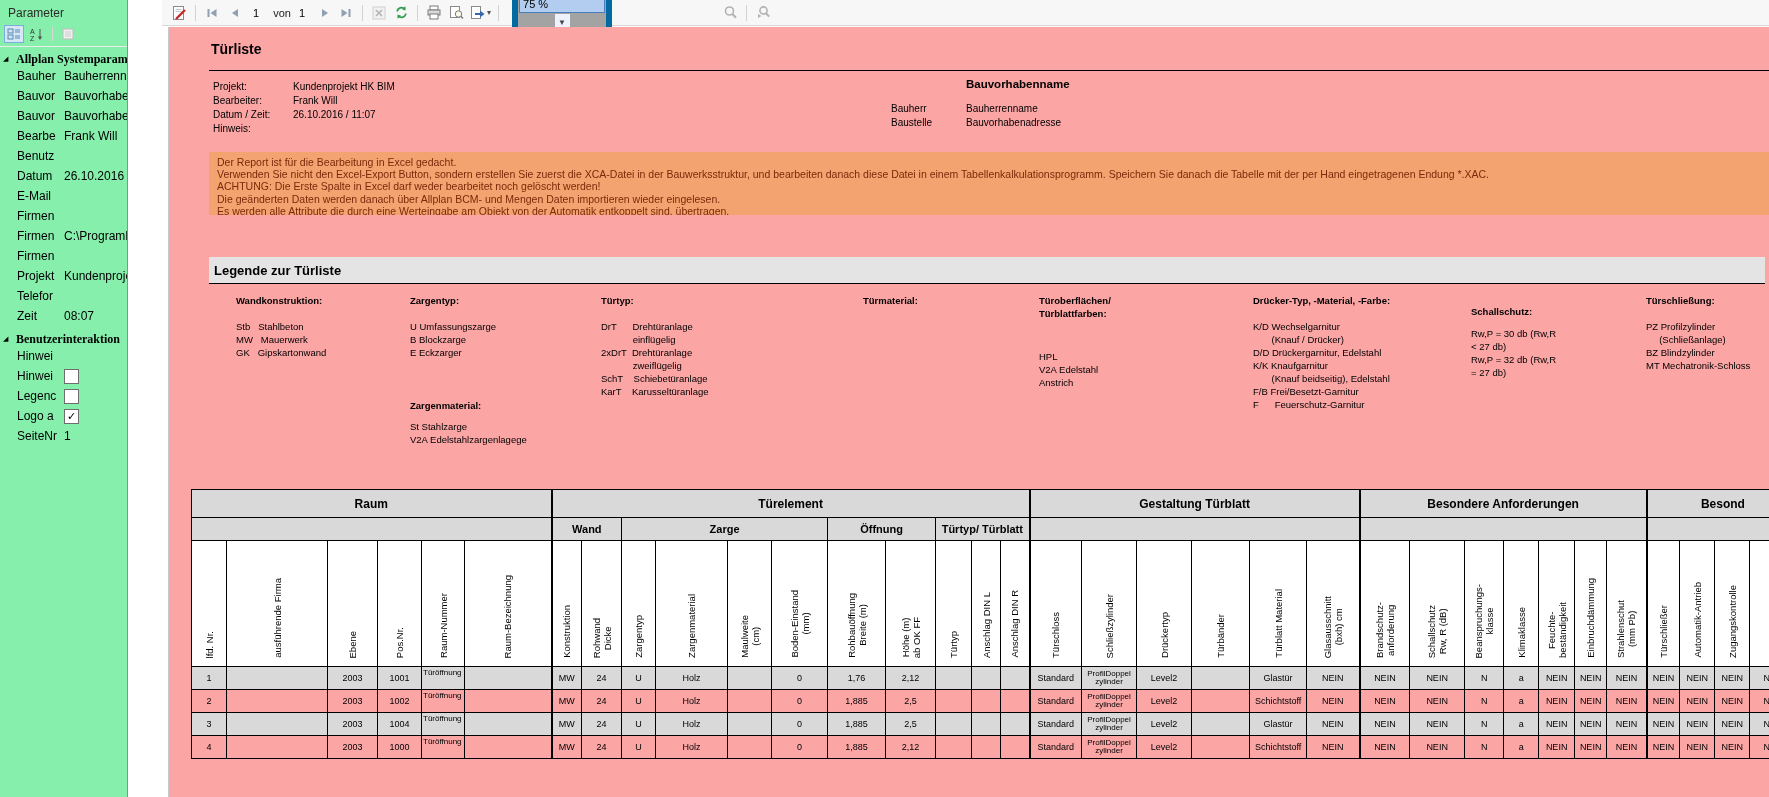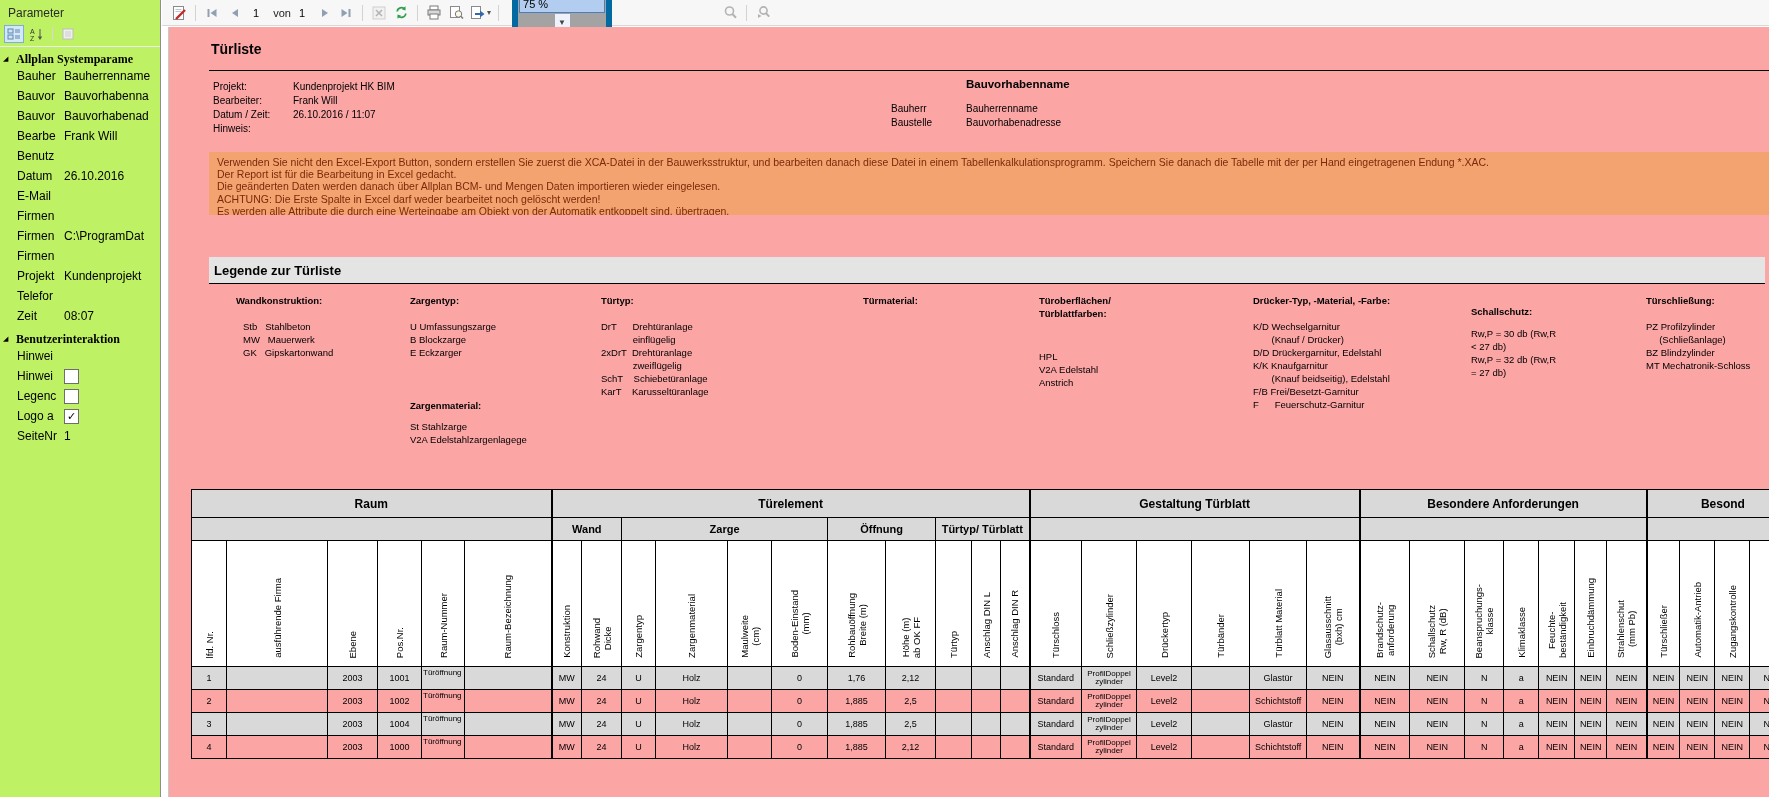--- a/index.html
+++ b/index.html
@@ -1,20 +1,20 @@
 <!DOCTYPE html>
 <html><head>
 <meta charset="utf-8">
 <style>
   html,body{margin:0;padding:0;background:#fff;}
   .app{position:relative;width:1769px;height:797px;background:#fff;overflow:hidden;
        font-family:"Liberation Sans","DejaVu Sans",sans-serif;color:#000;}
 
   
-  .sidebar{position:absolute;left:0;top:0;width:161px;height:797px;background:#bef264;
+  .sidebar{position:absolute;left:0;top:0;width:128px;height:797px;background:#86efac;
            border-right:1px solid #8e8e8e;box-sizing:border-box;}
   .sb-title{padding:6px 8px 3px;font-size:12px;color:#2b2b2b;}
   .sb-toolbar{display:flex;align-items:center;gap:3px;padding:2px 4px 3px;border-bottom:1px solid #ececec;}
   .sb-btn{width:20px;height:18px;display:flex;align-items:center;justify-content:center;box-sizing:border-box;}
   .sb-btn.sel{background:#d6e7f8;border:1px solid #79aede;}
   .sb-sep{width:1px;height:14px;background:#d8d8d8;margin:0 2px;}
   .tree{font-size:12px;padding-top:2px;}
   .t-group{display:flex;align-items:center;height:20px;font-weight:bold;}
   .tri{width:13px;padding-left:3px;font-size:7px;flex:none;}
   .t-glabel{white-space:nowrap;overflow:hidden;font-family:Liberation Serif, serif;}
@@ -324,32 +324,32 @@
               <span class="proj-value">Bauherrenname</span>
             </div>
             <div class="proj-row">
               <span class="proj-label">Baustelle</span>
               <span class="proj-value">Bauvorhabenadresse</span>
             </div>
           </div>
       </div>
 
       <div class="warn" id="warn" style="background: rgb(243, 163, 111); color: rgb(122, 42, 10);">
+          <div>Der Report ist für die Bearbeitung in Excel gedacht.</div>
           <div>Verwenden Sie nicht den Excel-Export Button, sondern erstellen Sie zuerst die XCA-Datei in der Bauwerksstruktur, und bearbeiten danach diese Datei in einem Tabellenkalkulationsprogramm. Speichern Sie danach die Tabelle mit der per Hand eingetragenen Endung *.XAC.</div>
-          <div>Der Report ist für die Bearbeitung in Excel gedacht.</div>
+          <div>ACHTUNG: Die Erste Spalte in Excel darf weder bearbeitet noch gelöscht werden!</div>
           <div>Die geänderten Daten werden danach über Allplan BCM- und Mengen Daten importieren wieder eingelesen.</div>
-          <div>ACHTUNG: Die Erste Spalte in Excel darf weder bearbeitet noch gelöscht werden!</div>
           <div>Es werden alle Attribute die durch eine Werteingabe am Objekt von der Automatik entkoppelt sind, übertragen.</div>
         </div>
 
       <div class="legend-band">
         <span class="legend-title">Legende zur Türliste</span>
       </div>
       <div id="legendcols">
-          <div class="legend-col" style="left: 67px; top: 267px;"><div class="lg-h">Wandkonstruktion:</div><div class="lg-items" style="margin-top: 13px; margin-left: 7px;"><div>Stb   Stahlbeton</div><div>MW   Mauerwerk</div><div>GK   Gipskartonwand</div></div></div>
+          <div class="legend-col" style="left: 67px; top: 267px;"><div class="lg-h">Wandkonstruktion:</div><div class="lg-items" style="margin-top: 13px;"><div>Stb   Stahlbeton</div><div>MW   Mauerwerk</div><div>GK   Gipskartonwand</div></div></div>
           <div class="legend-col" style="left: 241px; top: 267px;"><div class="lg-h">Zargentyp:</div><div class="lg-items" style="margin-top: 13px;"><div>U Umfassungszarge</div><div>B Blockzarge</div><div>E Eckzarger</div></div></div>
           <div class="legend-col" style="left: 241px; top: 372px;"><div class="lg-h">Zargenmaterial:</div><div class="lg-items" style="margin-top: 8px;"><div>St Stahlzarge</div><div>V2A Edelstahlzargenlagege</div></div></div>
           <div class="legend-col" style="left: 432px; top: 267px;"><div class="lg-h">Türtyp:</div><div class="lg-items" style="margin-top: 13px;"><div>DrT      Drehtüranlage</div><div>            einflügelig</div><div>2xDrT  Drehtüranlage</div><div>            zweiflügelig</div><div>SchT    Schiebetüranlage</div><div>KarT    Karusseltüranlage</div></div></div>
           <div class="legend-col" style="left: 694px; top: 267px;"><div class="lg-h">Türmaterial:</div></div>
           <div class="legend-col" style="left: 870px; top: 267px;"><div class="lg-h">Türoberflächen/</div><div class="lg-h">Türblattfarben:</div><div class="lg-items" style="margin-top: 30px;"><div>HPL</div><div>V2A Edelstahl</div><div>Anstrich</div></div></div>
           <div class="legend-col" style="left: 1084px; top: 267px;"><div class="lg-h">Drücker-Typ, -Material, -Farbe:</div><div class="lg-items" style="margin-top: 13px;"><div>K/D Wechselgarnitur</div><div>       (Knauf / Drücker)</div><div>D/D Drückergarnitur, Edelstahl</div><div>K/K Knaufgarnitur</div><div>       (Knauf beidseitig), Edelstahl</div><div>F/B Frei/Besetzt-Garnitur</div><div>F      Feuerschutz-Garnitur</div></div></div>
           <div class="legend-col" style="left: 1302px; top: 278px;"><div class="lg-h">Schallschutz:</div><div class="lg-items" style="margin-top: 9px;"><div>Rw,P = 30 db (Rw,R</div><div>&lt; 27 db)</div><div>Rw,P = 32 db (Rw,R</div><div>= 27 db)</div></div></div>
           <div class="legend-col" style="left: 1477px; top: 267px;"><div class="lg-h">Türschließung:</div><div class="lg-items" style="margin-top: 13px;"><div>PZ Profilzylinder</div><div>     (Schließanlage)</div><div>BZ Blindzylinder</div><div>MT Mechatronik-Schloss</div></div></div>
         </div>
 

